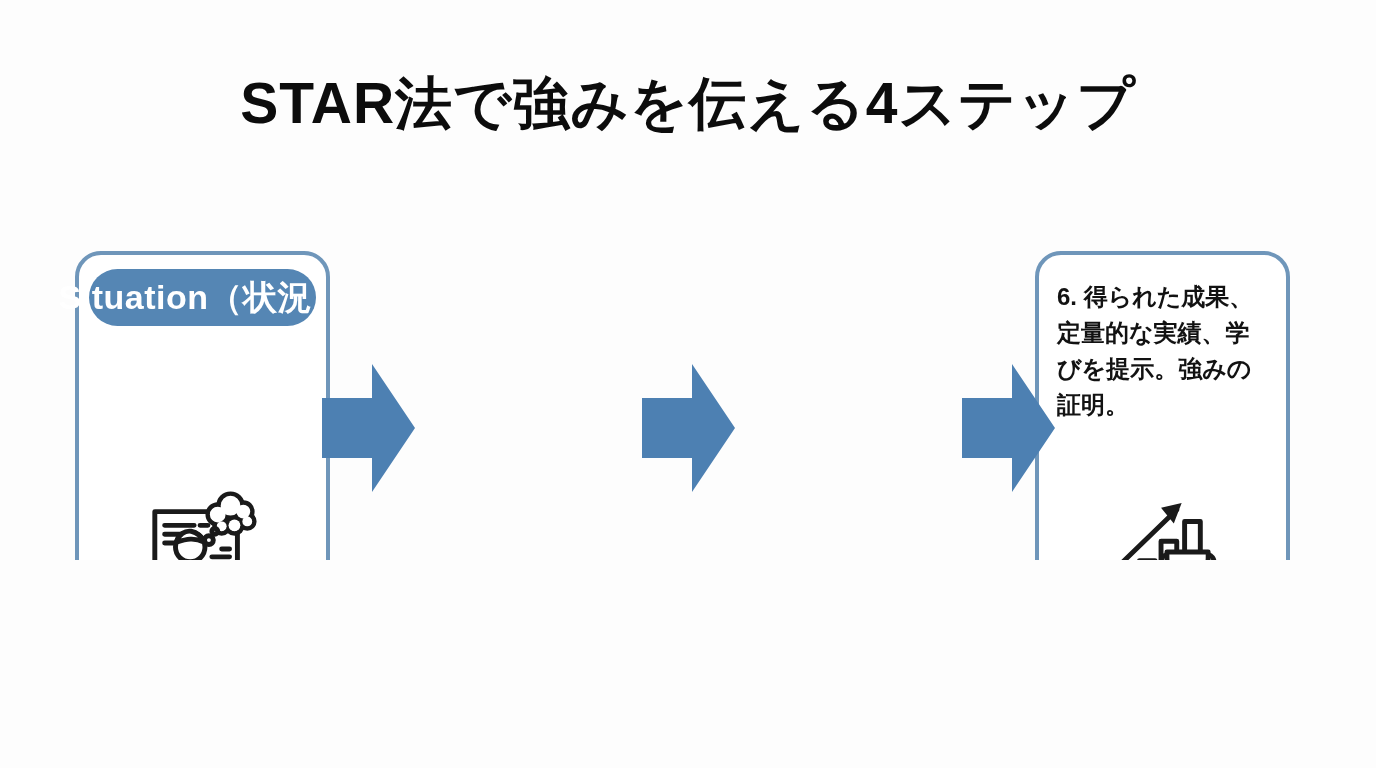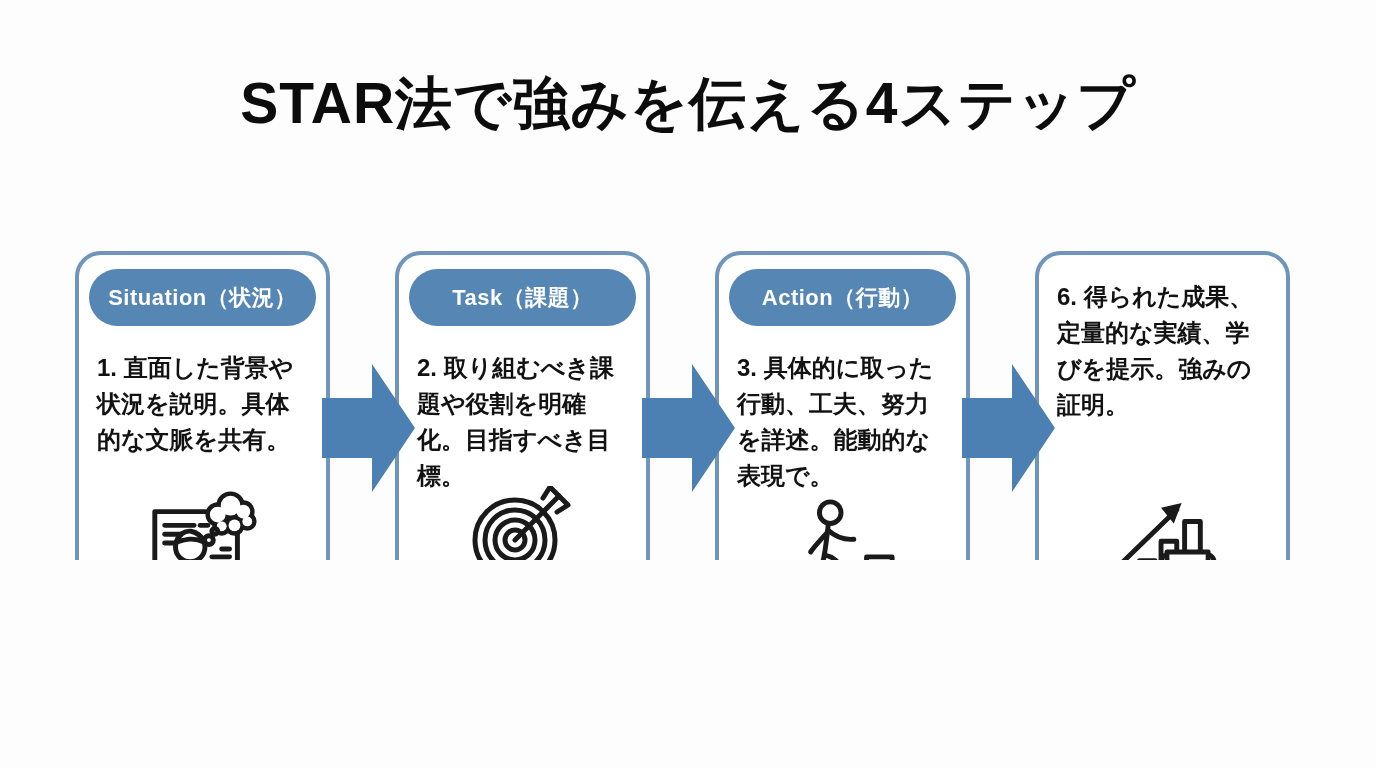--- a/index.html
+++ b/index.html
@@ -44,21 +44,21 @@
   .card.c2{left:395px;}
   .card.c3{left:715px;}
   .card.c4{left:1035px;}
   .pill{
     margin:14px 10px 0;
     height:57px;
     border-radius:29px;
     background:var(--accent-blue);
     display:flex;align-items:center;justify-content:center;
     color:var(--header-text);
-    font-size:22px;
+    font-size:34px;
     font-weight:700;
     letter-spacing:0.5px;
     white-space:nowrap;
   }
   .body-text{
     margin:24px auto 0;
     width:211px;
     font-size:24px;
     font-weight:700;
     line-height:1.5;
@@ -90,21 +90,20 @@
 </style>
 </head>
 <body>
 
 <div class="stage">
 
   <div class="title">STAR法で強みを伝える4ステップ</div>
 
   <div class="card c1">
     <div class="pill">Situation（状況）</div>
-    <div class="body-text">1. 直面した背景や状況を説明。具体的な文脈を共有。</div>
     <div class="icon-wrap">
       <svg width="128" height="118" viewBox="0 0 130 120">
         <rect class="ic" x="16" y="24" width="84" height="78"></rect>
         <path class="ic" d="M26,38 H56 M62,38 H70 M26,47 H50 M26,56 H44"></path>
         <path class="ic" d="M74,70 H92 M78,78 H92 M84,62 H92"></path>
         <g>
           <circle class="icf" cx="80" cy="27" r="10"></circle>
           <circle class="icf" cx="93" cy="18" r="12"></circle>
           <circle class="icf" cx="106" cy="24" r="9"></circle>
           <circle class="icf" cx="110" cy="34" r="7"></circle>
@@ -121,53 +120,21 @@
         <circle class="icf" cx="71" cy="53" r="4.5" stroke-width="4"></circle>
         <path class="icf" d="M24,102 C26,84 36,76 52,76 C68,76 78,84 80,102"></path>
         <path class="ic" d="M44,78 L52,88 L60,78"></path>
         <path class="ic" d="M52,88 L48.5,101 M52,88 L55.5,101" stroke-width="4"></path>
         <circle class="icf" cx="52" cy="60" r="15"></circle>
         <path class="icf" d="M38,55 C40,47 47,43 53,44 C59,45 64,50 66,55 C56,50 48,52 38,55 Z" stroke-width="4"></path>
       </svg>
     </div>
   </div>
 
-  <div class="card c2">
-    <div class="pill">Task（課題）</div>
-    <div class="body-text">2. 取り組むべき課題や役割を明確化。目指すべき目標。</div>
-    <div class="icon-wrap">
-      <svg width="120" height="120" viewBox="0 0 120 120">
-        <path class="icf" d="M86,82 l16,16 a8,8 0 0 1 -11,11 l-16,-16 a8,8 0 0 1 11,-11 z"></path>
-        <circle class="icf" cx="52" cy="54" r="40"></circle>
-        <circle class="ic" cx="52" cy="54" r="30"></circle>
-        <circle class="ic" cx="52" cy="54" r="20"></circle>
-        <circle class="ic" cx="52" cy="54" r="10"></circle>
-        <path class="ic" d="M52,54 L96,10"></path>
-        <path class="ic" d="M96,10 L87,1 M96,10 L105,19 M87,1 L80,12 M105,19 L94,26"></path>
-      </svg>
-    </div>
-  </div>
 
-  <div class="card c3">
-    <div class="pill">Action（行動）</div>
-    <div class="body-text">3. 具体的に取った行動、工夫、努力を詳述。能動的な表現で。</div>
-    <div class="icon-wrap">
-      <svg width="118" height="110" viewBox="0 0 120 112">
-        <path class="ic" d="M6,106 H114"></path>
-        <rect class="icf" x="58" y="84" width="26" height="22"></rect>
-        <rect class="icf" x="84" y="62" width="26" height="44"></rect>
-        <path class="ic" d="M45,29 C44,38 43,48 41,60" stroke-width="6"></path>
-        <path class="ic" d="M45,35 C53,42 61,45 71,44" stroke-width="6"></path>
-        <path class="ic" d="M45,36 C38,44 32,50 27,57" stroke-width="6"></path>
-        <path class="ic" d="M41,60 C50,62 56,67 57,73 L58,84 L67,84" stroke-width="6"></path>
-        <path class="ic" d="M41,60 L36,84 L30,104 L21,104" stroke-width="6"></path>
-        <circle class="icf" cx="47" cy="17" r="11"></circle>
-      </svg>
-    </div>
-  </div>
 
   <div class="card c4">
     <div class="body-text">6. 得られた成果、定量的な実績、学びを提示。強みの証明。</div>
     <div class="icon-wrap">
       <svg width="122" height="110" viewBox="0 0 120 112">
         <path class="ic" d="M8,106 H112"></path>
         <path class="ic" d="M12,74 L74,14"></path>
         <polygon class="ic-solid" points="79,7 58,12 71,28"></polygon>
         <rect class="icf" x="14" y="84" width="16" height="22"></rect>
         <rect class="icf" x="36" y="66" width="16" height="40"></rect>

